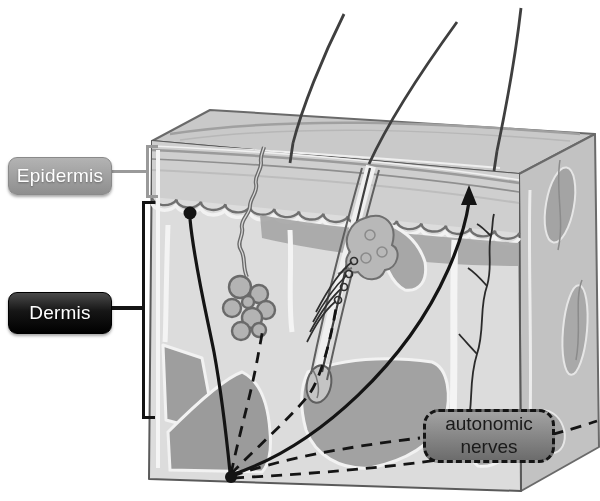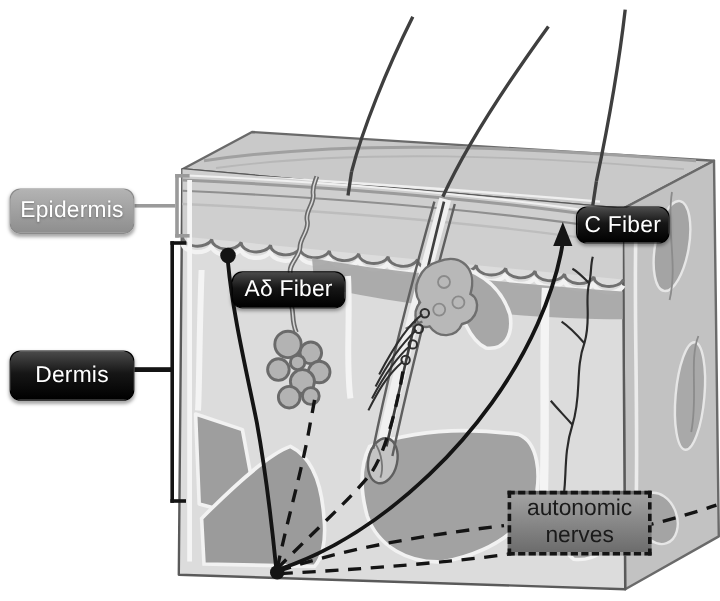--- a/index.html
+++ b/index.html
@@ -14,23 +14,23 @@
     border-radius:9px;box-shadow:0 2px 3px rgba(0,0,0,.35);
     text-shadow:0 1px 2px rgba(0,0,0,.35);box-sizing:border-box;white-space:nowrap;
   }
   .pill.gray{background:linear-gradient(#b3b3b3,#8e8e8e);border:1px solid #8a8a8a;}
   .pill.black{background:linear-gradient(#4a4a4a 0%,#161616 45%,#000 100%);border:1px solid #000;}
   .lbl-epidermis{left:8px;top:157px;width:104px;height:38px;}
   .lbl-dermis{left:8px;top:292px;width:104px;height:42px;}
   .lbl-adelta{left:193px;top:226px;width:95px;height:31px;}
   .lbl-cfiber{left:480px;top:172px;width:78px;height:31px;}
   .lbl-autonomic{
-    position:absolute;left:423px;top:409px;width:120px;height:54px;
+    position:absolute;left:423px;top:409px;width:132px;height:54px;
     background:linear-gradient(#a2a2a2,#6c6c6c);
-    border:3px dashed #141414;border-radius:0;box-sizing:border-box;
+    border:3px dashed #141414;border-radius:16px;box-sizing:border-box;
     display:flex;align-items:center;justify-content:center;text-align:center;
     color:#1a1a1a;font-size:19px;line-height:1.2;white-space:normal;
   }
   .connector{position:absolute;}
   .conn-epidermis{left:112px;top:170px;width:34px;height:3px;background:#9a9a9a;}
   .conn-dermis{left:112px;top:306px;width:31px;height:4px;background:#141414;}
   .bracket{position:absolute;box-sizing:border-box;}
   .brk-epidermis{left:146px;top:145px;width:12px;height:53px;
     border-left:3px solid #9a9a9a;border-top:3px solid #9a9a9a;border-bottom:3px solid #9a9a9a;}
   .brk-dermis{left:142px;top:201px;width:13px;height:218px;
@@ -165,17 +165,15 @@
     <circle cx="231" cy="477" r="6" fill="#141414"></circle>
   </svg>
 
   <div class="connector conn-epidermis"></div>
   <div class="bracket brk-epidermis"></div>
   <div class="connector conn-dermis"></div>
   <div class="bracket brk-dermis"></div>
 
   <div class="pill gray lbl-epidermis">Epidermis</div>
   <div class="pill black lbl-dermis">Dermis</div>
-  <div class="pill black lbl-adelta">Aδ Fiber</div>
-  <div class="pill black lbl-cfiber">C Fiber</div>
   <div class="lbl-autonomic">autonomic nerves</div>
 
 </div>
 
 </body></html>

